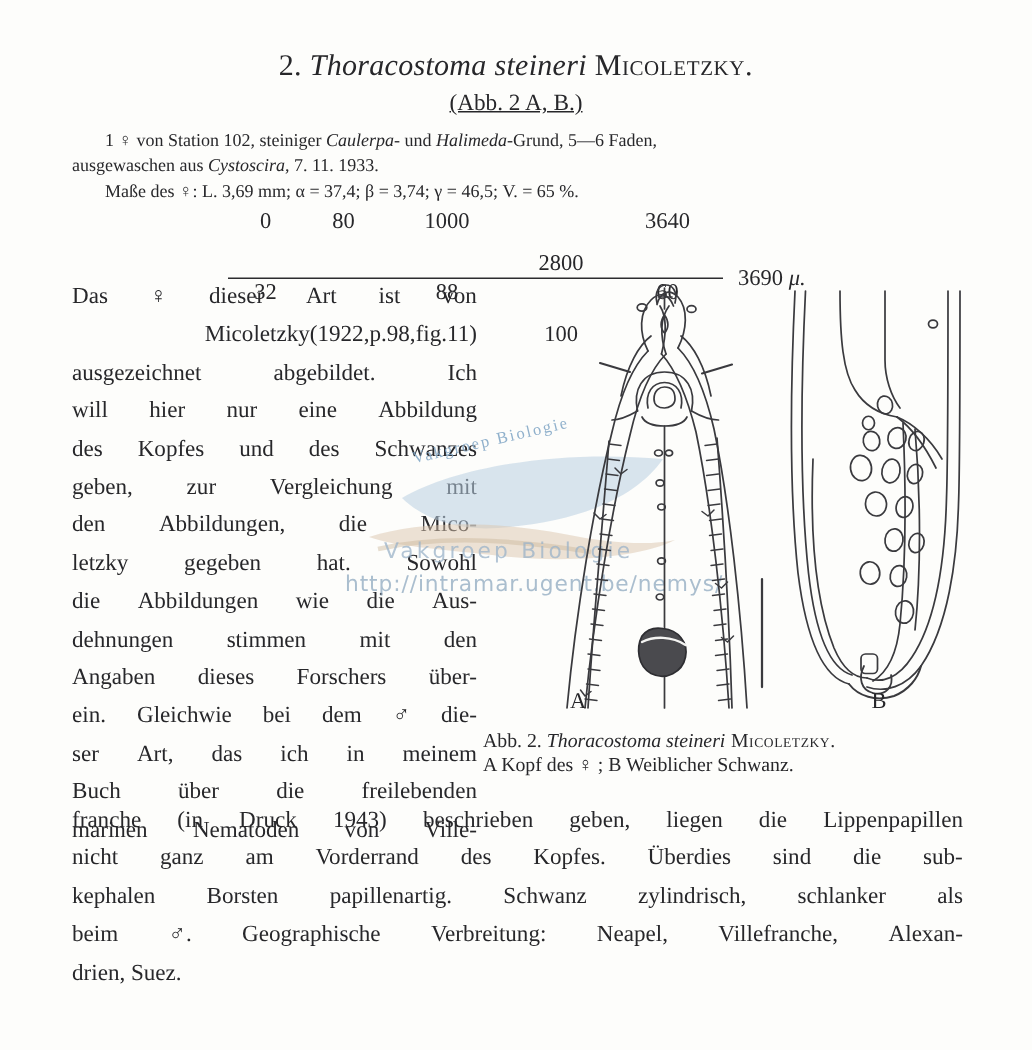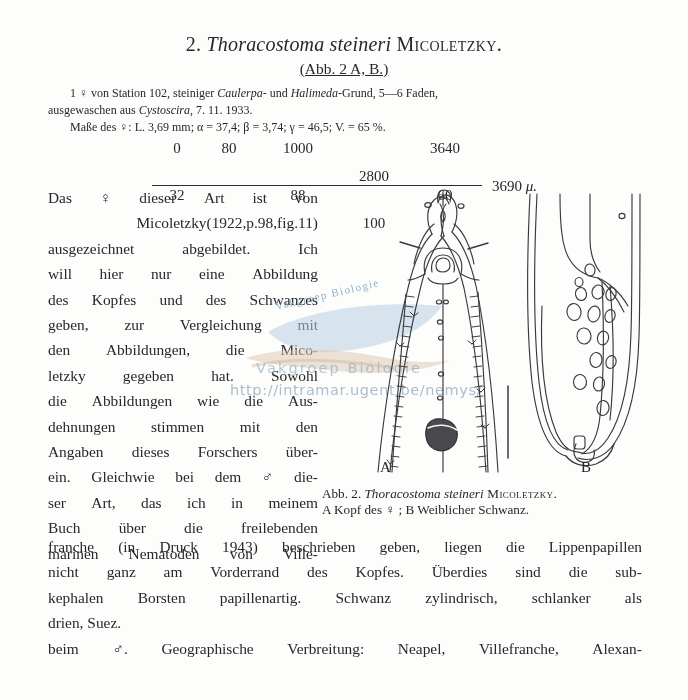--- a/index.html
+++ b/index.html
@@ -260,30 +260,30 @@
       </span>
     <span class="ln" style="display: flex; justify-content: space-between;">
         <span>kephalen</span>
         <span>Borsten</span>
         <span>papillenartig.</span>
         <span>Schwanz</span>
         <span>zylindrisch,</span>
         <span>schlanker</span>
         <span>als</span>
       </span>
-    <span class="ln last">drien, Suez.</span>
     <span class="ln" style="display: flex; justify-content: space-between;">
         <span>beim</span>
         <span>♂.</span>
         <span>Geographische</span>
         <span>Verbreitung:</span>
         <span>Neapel,</span>
         <span>Villefranche,</span>
         <span>Alexan-</span>
       </span>
+    <span class="ln last">drien, Suez.</span>
   </div>
 
   <div class="wm">
     <svg width="330" height="120" viewBox="0 0 330 120">
       <path d="M32 46 C70 24, 140 14, 206 20 C188 46, 150 62, 96 66 C70 68, 46 60, 32 46 Z" fill="#b9cfe2" opacity="0.55"></path>
       <path d="M10 72 C48 60, 96 62, 140 70 C170 76, 196 78, 214 74 C190 86, 140 90, 92 84 C56 80, 26 78, 10 72 Z" fill="#dcc6ad" opacity="0.5"></path>
       <path d="M16 80 C60 70, 110 74, 158 82" stroke="#cdb79c" stroke-width="3" fill="none" opacity="0.45"></path>
     </svg>
     <div class="wm-arc">Vakgroep Biologie</div>
     <div class="wm-txt wm-vak">Vakgroep Biologie</div>

